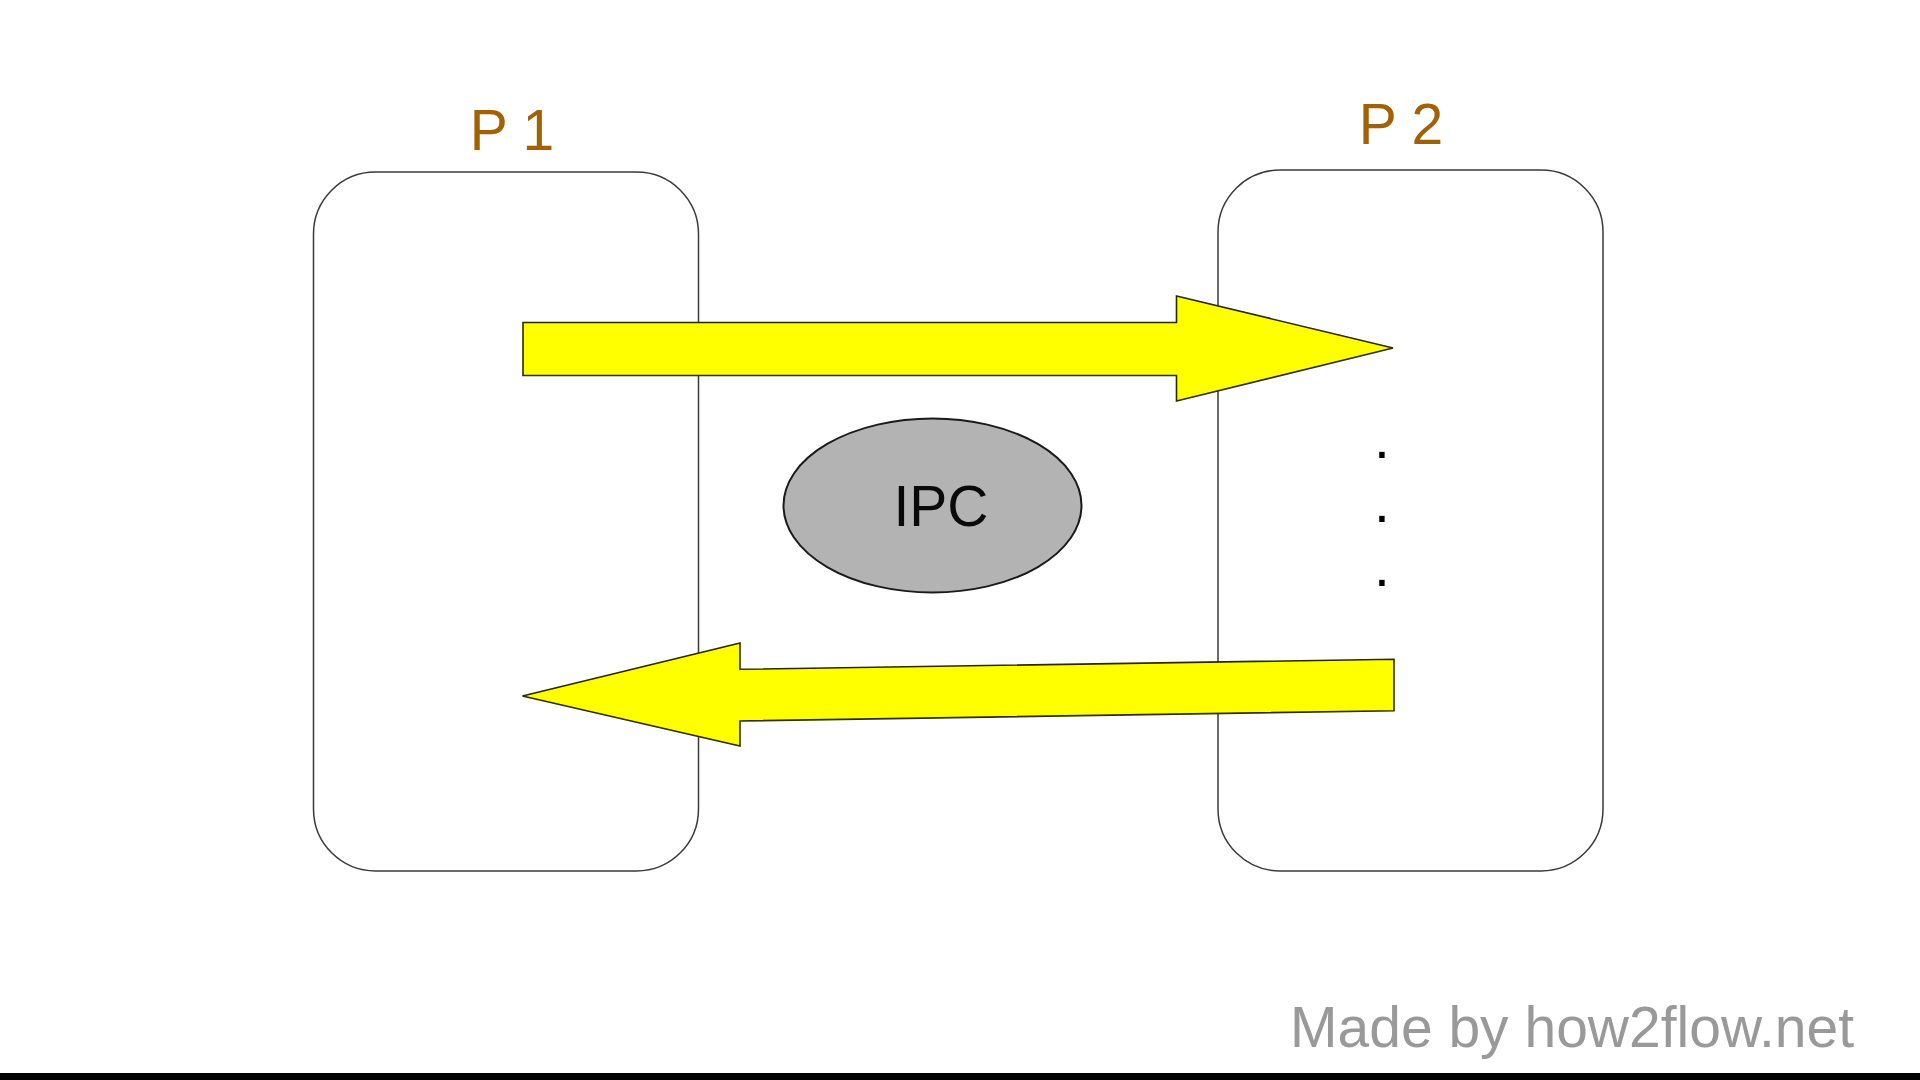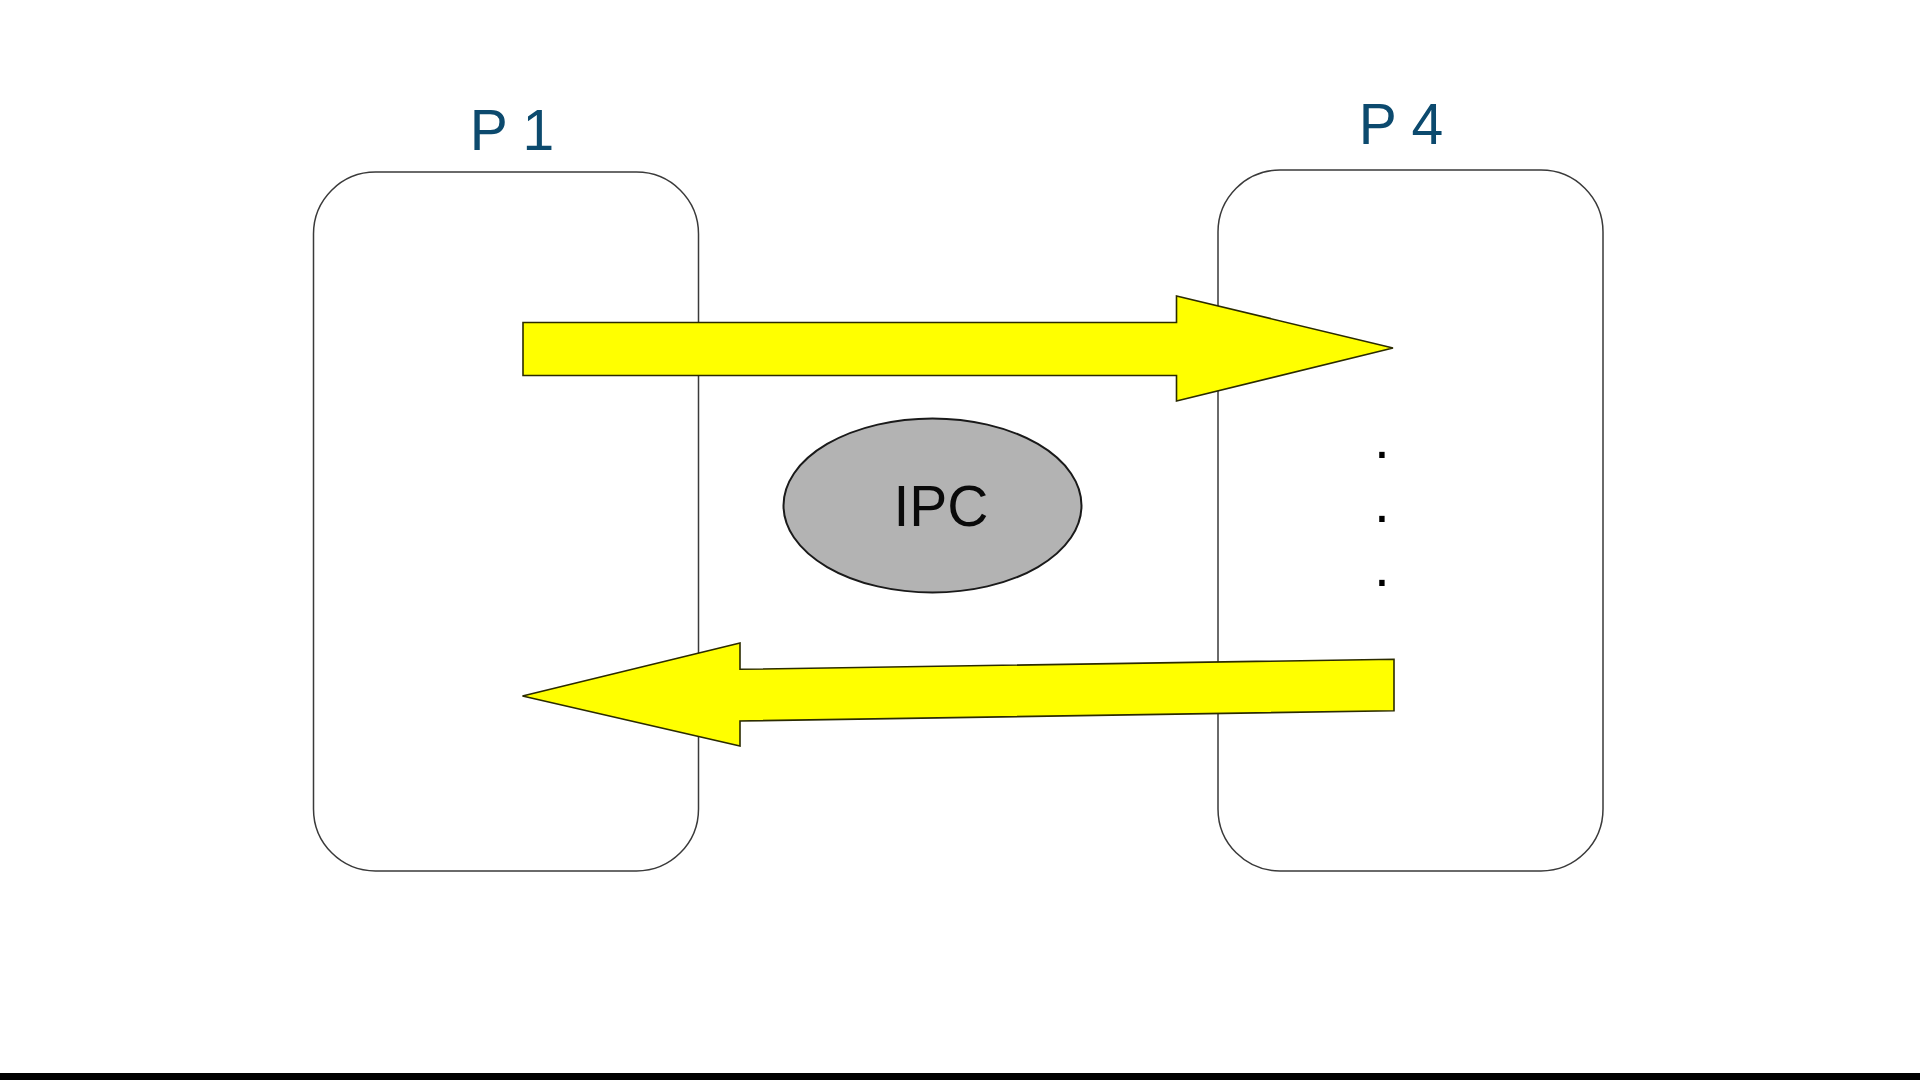--- a/index.html
+++ b/index.html
@@ -32,21 +32,21 @@
     stroke-linejoin: miter;
   }
   .ipc-ellipse {
     stroke: #1a1a1a;
     stroke-width: 2;
   }
   .shape-label {
     position: absolute;
     font-size: 57px;
     line-height: 1;
-    color: #0c4a6e;
+    color: #a16207;
     transform: translateX(-50%);
     white-space: nowrap;
   }
   .ipc-label {
     position: absolute;
     left: 933px;
     top: 506px;
     font-size: 57px;
     color: #0a0a0a;
     transform: translate(-50%, -50%);
@@ -94,26 +94,27 @@
 
     <polygon class="arrow" points="523,322.5 1176.5,322.5 1176.5,296 1393,348 1176.5,401 1176.5,375.5 523,375.5" fill="#ffff00"></polygon>
 
     <polygon class="arrow" points="522.5,696 740,643 740,669.3 1394,659.3 1394,710.7 740,721 740,746" fill="#ffff00"></polygon>
 
     <ellipse class="ipc-ellipse" cx="932.5" cy="505.5" rx="149" ry="87" fill="#b3b3b3"></ellipse>
   </svg>
 
   <div class="shape-label" style="left:512px; top:102px;">P 1</div>
 
-  <div class="shape-label" style="left:1401px; top:96px;">P 4</div>
+  <div class="shape-label" style="left:1401px; top:96px;">P 2</div>
 
   <div class="ipc-label">IPC</div>
 
   <div class="dots-column">
     <span>.</span>
     <span>.</span>
     <span>.</span>
   </div>
 
+  <div class="watermark">Made by how2flow.net</div>
 
   <div class="bottom-bar"></div>
 
 </div>
 
 </body></html>

